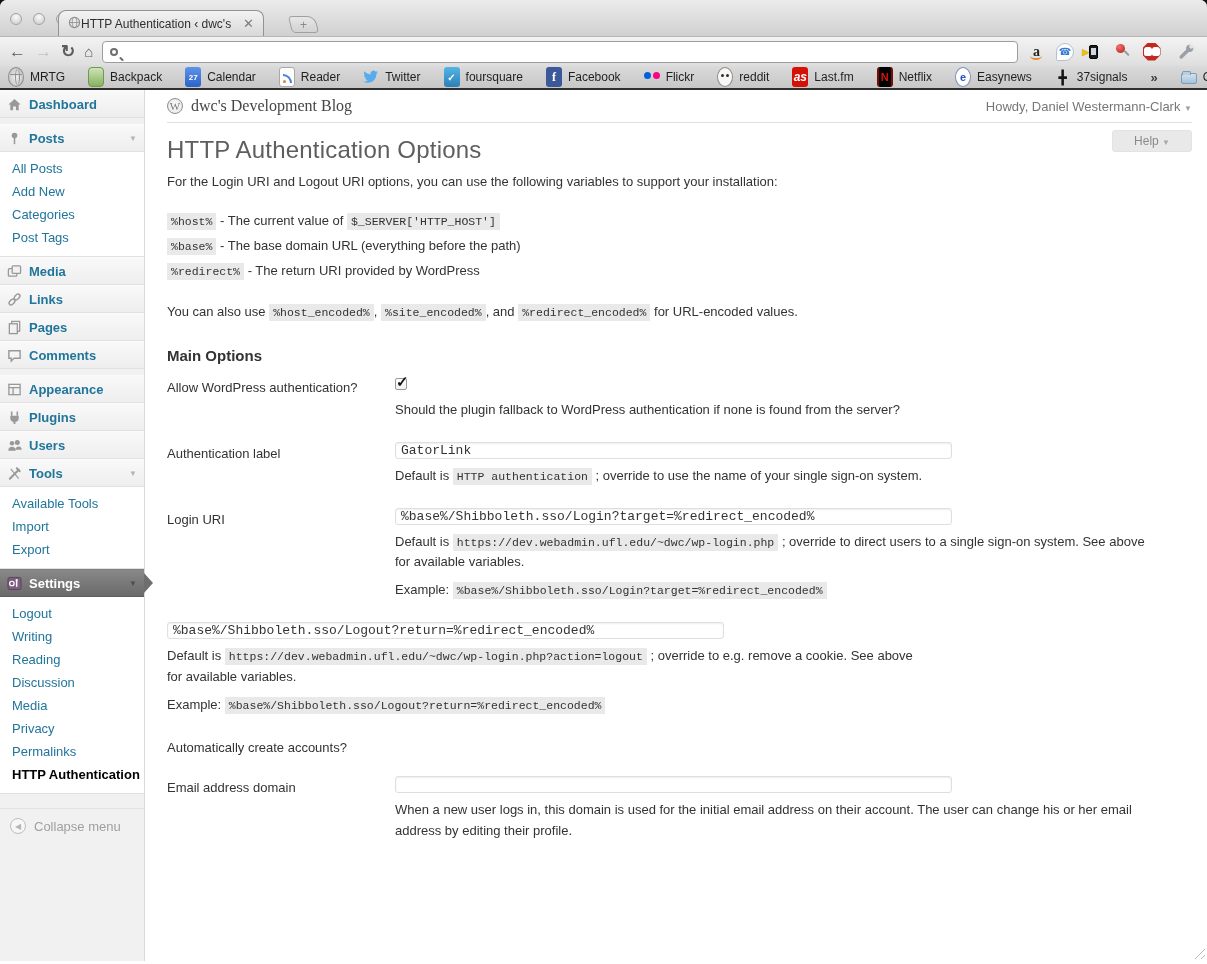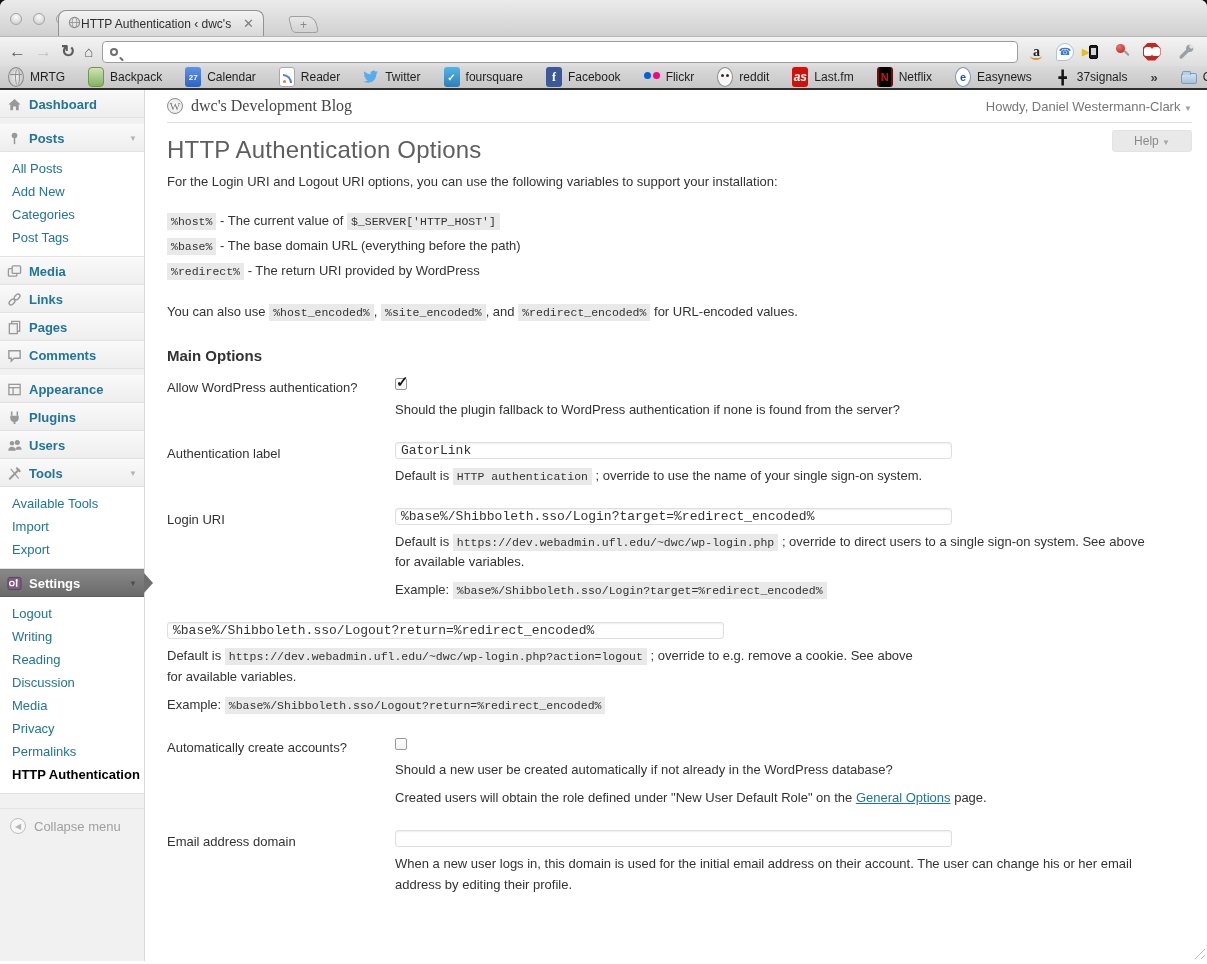--- a/index.html
+++ b/index.html
@@ -397,21 +397,20 @@
           </div>
           <div class="frow">
             <div class="flabel">Login URI</div>
             <div class="ffield"><input class="txt" value="%base%/Shibboleth.sso/Login?target=%redirect_encoded%" style=""><div class="fdesc">Default is <span class="code">https://dev.webadmin.ufl.edu/~dwc/wp-login.php</span> ; override to direct users to a single sign-on system. See above for available variables.</div><div class="fdesc">Example: <span class="code">%base%/Shibboleth.sso/Login?target=%redirect_encoded%</span></div></div>
           </div>
           <div class="frow">
             <div class="ffield"><input class="txt" value="%base%/Shibboleth.sso/Logout?return=%redirect_encoded%" style=""><div class="fdesc">Default is <span class="code">https://dev.webadmin.ufl.edu/~dwc/wp-login.php?action=logout</span> ; override to e.g. remove a cookie. See above for available variables.</div><div class="fdesc">Example: <span class="code">%base%/Shibboleth.sso/Logout?return=%redirect_encoded%</span></div></div>
           </div>
           <div class="frow">
             <div class="flabel">Automatically create accounts?</div>
-            <div class="ffield"><span class="cb"></span><div class="fdesc">Should a new user be created automatically if not already in the WordPress database?</div><div class="fdesc">Created users will obtain the role defined under "New User Default Role" on the <a class="wplink u">General Options</a> page.</div></div>
           </div>
           <div class="frow">
             <div class="flabel">Email address domain</div>
             <div class="ffield"><input class="txt" style=""><div class="fdesc">When a new user logs in, this domain is used for the initial email address on their account. The user can change his or her email address by editing their profile.</div></div>
           </div>
         </div>
 
       <div class="grip"></div>
     </div>
   </div>

